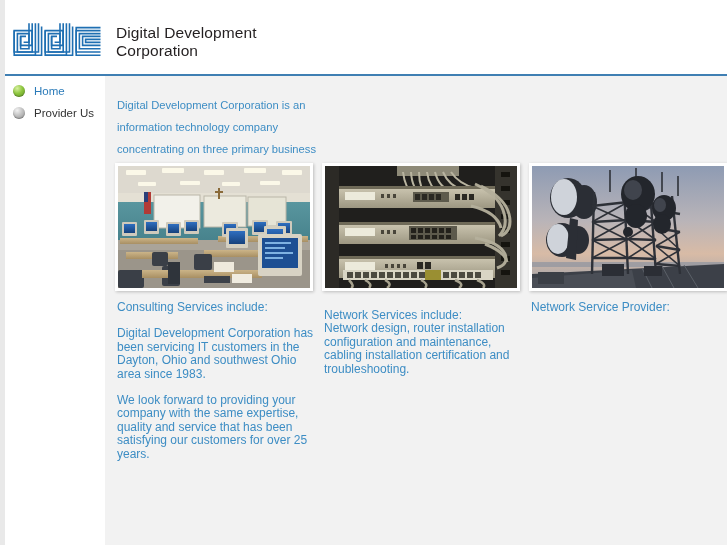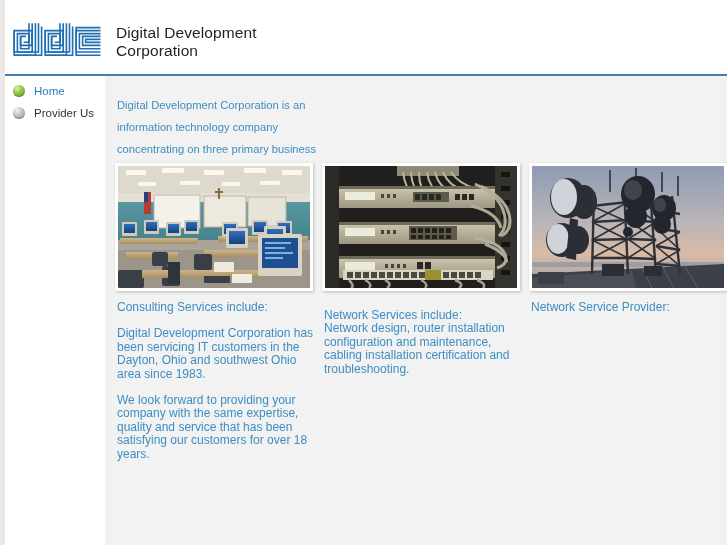--- a/index.html
+++ b/index.html
@@ -564,21 +564,21 @@
             </svg>
           </div>
         </div>
       </div>
 
       <div class="col col-1">
         <p>
           <span>Consulting Services include:</span><br>
         </p>
         <p>Digital Development Corporation has been servicing IT customers in the Dayton, Ohio and southwest Ohio area since 1983.</p>
-        <p>We look forward to providing your company with the same expertise, quality and service that has been satisfying our customers for over 18 years.</p>
+        <p>We look forward to providing your company with the same expertise, quality and service that has been satisfying our customers for over 25 years.</p>
       </div>
 
       <div class="col col-2">
         <p>
           <span>Network Services include:</span><br>
           <span>Network design, router installation configuration and maintenance, cabling installation certification and troubleshooting.</span>
         </p>
       </div>
 
       <div class="col col-3">

